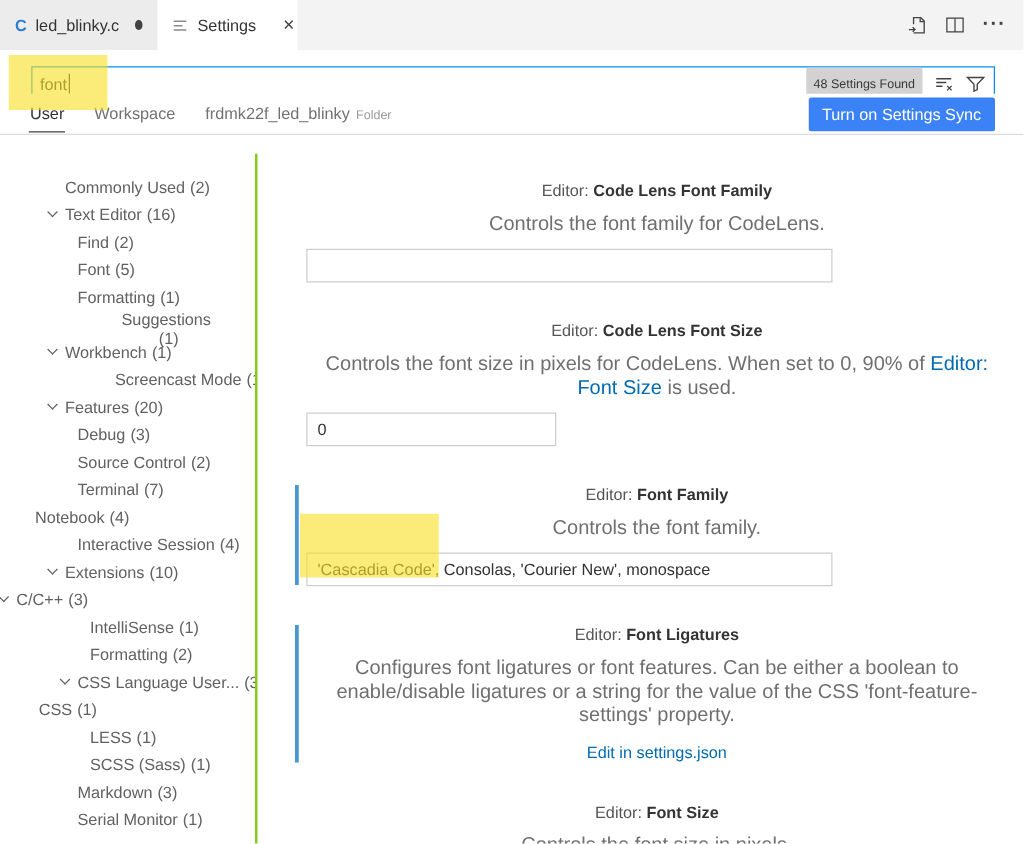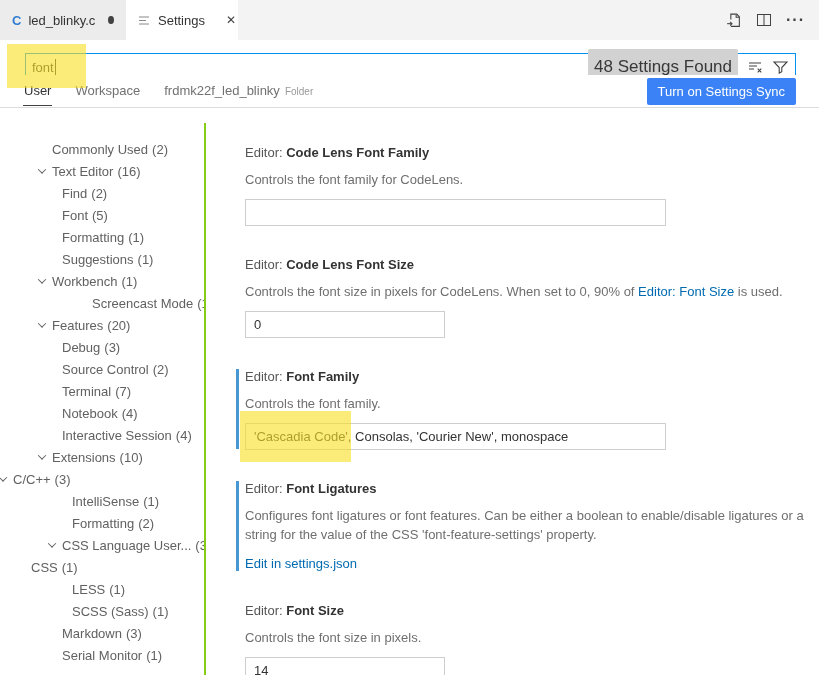--- a/index.html
+++ b/index.html
@@ -17,44 +17,44 @@
   .close-x { font-size:12px; color:#424242; margin-left:14px; }
   .tab-actions { margin-left:auto; display:flex; align-items:center; gap:14px; padding-right:14px; color:#424242; }
   .tab-actions .ticon { display:flex; align-items:center; cursor:pointer; }
   .more-dots { font-size:16px; letter-spacing:1px; color:#424242; font-weight:bold; }
 
   
   .search-row { position:absolute; top:40px; left:0; width:100%; height:50px; background:#fff; }
   .search-box { position:absolute; left:25px; top:13px; width:771px; height:28px; border:1px solid #0090f1; background:#fff; display:flex; align-items:center; padding:0 6px; }
   .search-text { font-size:13px; color:#333; }
   .caret { display:inline-block; width:1px; height:16px; background:#333; margin-left:1px; }
-  .found-badge { margin-left:auto; background:#d2d2d2; color:#383838; font-size:17px; padding:8px 6px; border-radius:2px; }
+  .found-badge { margin-left:auto; background:#d2d2d2; color:#383838; font-size:10px; padding:8px 6px; border-radius:2px; }
   .sicon { display:flex; align-items:center; margin-left:9px; cursor:pointer; }
 
   
   .scope-row { position:absolute; top:75px; left:0; width:100%; height:33px; background:#fff; border-bottom:1px solid #dcdcdc; display:flex; align-items:center; padding:0 23px; }
   .scope-tab { font-size:13px; color:#717171; margin-right:22px; padding:6px 1px 7px; cursor:pointer; white-space:nowrap; }
   .scope-tab.active { color:#333; border-bottom:1px solid #424242; }
   .scope-suffix { font-size:10px; color:#999; margin-left:5px; }
   .sync-btn { margin-left:auto; background:#3b82f6; color:#fff; border:none; font-size:13px; font-family:inherit; padding:6px 11px; border-radius:2px; cursor:pointer; }
 
   
   .body { position:absolute; top:123px; left:0; right:0; bottom:0; display:flex; }
   .tree { width:206px; border-right:2px solid #84cc16; padding-top:15px; overflow:hidden; flex-shrink:0; }
   .tree-row { height:22px; display:flex; align-items:center; font-size:13px; color:#616161; cursor:pointer; white-space:nowrap; }
   .tree-chevron { width:6px; height:6px; border-right:1.4px solid #616161; border-bottom:1.4px solid #616161; transform:rotate(45deg) translate(-1px,-1px); margin-right:7px; flex-shrink:0; }
   .tree-count { margin-left:4px; }
 
   .main { padding:21px 0 0 39px; width:600px; }
-  .setting { position:relative; margin-bottom:30px; }
+  .setting { position:relative; margin-bottom:30px;text-align:center; }
   .setting.modified::before { content:""; position:absolute; left:-9px; top:1px; bottom:1px; width:3px; background:#4797d2; }
   .setting-title { font-size:13px; line-height:18px; margin-bottom:8px; }
   .setting-cat { color:#555; font-weight:normal; }
   .setting-name { color:#333; font-weight:bold; }
-  .setting-desc { font-size:13px; line-height:19px; color:#6f6f6f; max-width:572px; margin-bottom:10px; }
+  .setting-desc { font-size:16px; line-height:19px; color:#6f6f6f; max-width:572px; margin-bottom:10px; }
   .inline-link, .setting-link { color:#006ab1; text-decoration:none; cursor:pointer; }
   .setting-link { font-size:13px; display:inline-block; margin-top:2px; }
   .setting-input { height:27px; border:1px solid #cecece; background:#fff; font-size:13px; color:#333; display:flex; align-items:center; padding:0 8px; white-space:nowrap; overflow:hidden; }
   .setting-input.wide { width:421px; }
   .setting-input.narrow { width:200px; }
 
   
   .hl { position:absolute; background:rgba(248,224,38,0.62); pointer-events:none; z-index:20; }
   .hl-search { left:7px; top:44px; width:79px; height:44px; }
   .hl-cascadia { left:240px; top:411px; width:111px; height:51px; }
@@ -142,21 +142,21 @@
           <span class="tree-count">(2)</span>
         </div>
         <div class="tree-row" style="padding-left: 62px;">
           <span>Font</span>
           <span class="tree-count">(5)</span>
         </div>
         <div class="tree-row" style="padding-left: 62px;">
           <span>Formatting</span>
           <span class="tree-count">(1)</span>
         </div>
-        <div class="tree-row" style="padding-left: 62px;">
+        <div class="tree-row" style="padding-left: 62px; flex-direction: column;">
           <span>Suggestions</span>
           <span class="tree-count">(1)</span>
         </div>
         <div class="tree-row" style="padding-left: 39px;">
           <span class="tree-chevron"></span>
           <span>Workbench</span>
           <span class="tree-count">(1)</span>
         </div>
         <div class="tree-row" style="padding-left: 92px;">
           <span>Screencast Mode</span>
@@ -172,21 +172,21 @@
           <span class="tree-count">(3)</span>
         </div>
         <div class="tree-row" style="padding-left: 62px;">
           <span>Source Control</span>
           <span class="tree-count">(2)</span>
         </div>
         <div class="tree-row" style="padding-left: 62px;">
           <span>Terminal</span>
           <span class="tree-count">(7)</span>
         </div>
-        <div class="tree-row" style="padding-left: 62px;">
+        <div class="tree-row" style="padding-left: 28px;">
           <span>Notebook</span>
           <span class="tree-count">(4)</span>
         </div>
         <div class="tree-row" style="padding-left: 62px;">
           <span>Interactive Session</span>
           <span class="tree-count">(4)</span>
         </div>
         <div class="tree-row" style="padding-left: 39px;">
           <span class="tree-chevron"></span>
           <span>Extensions</span>

